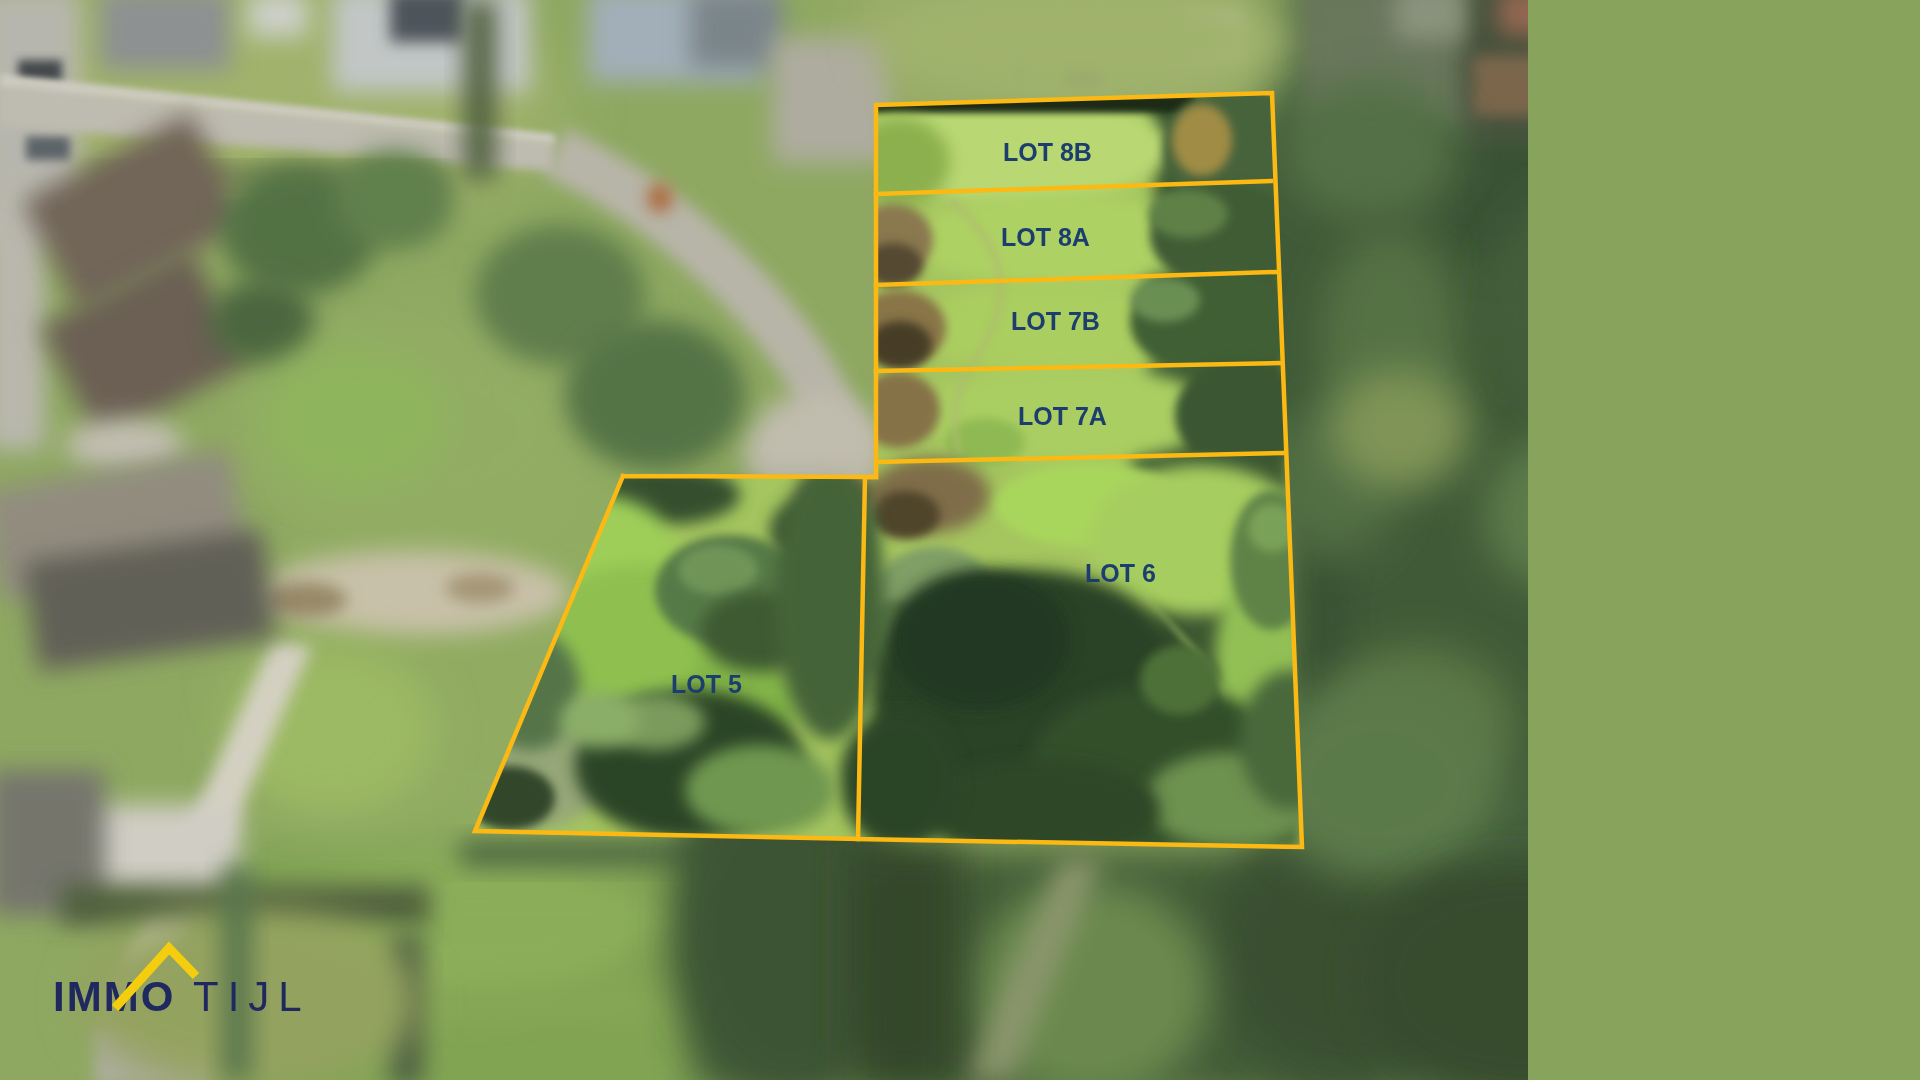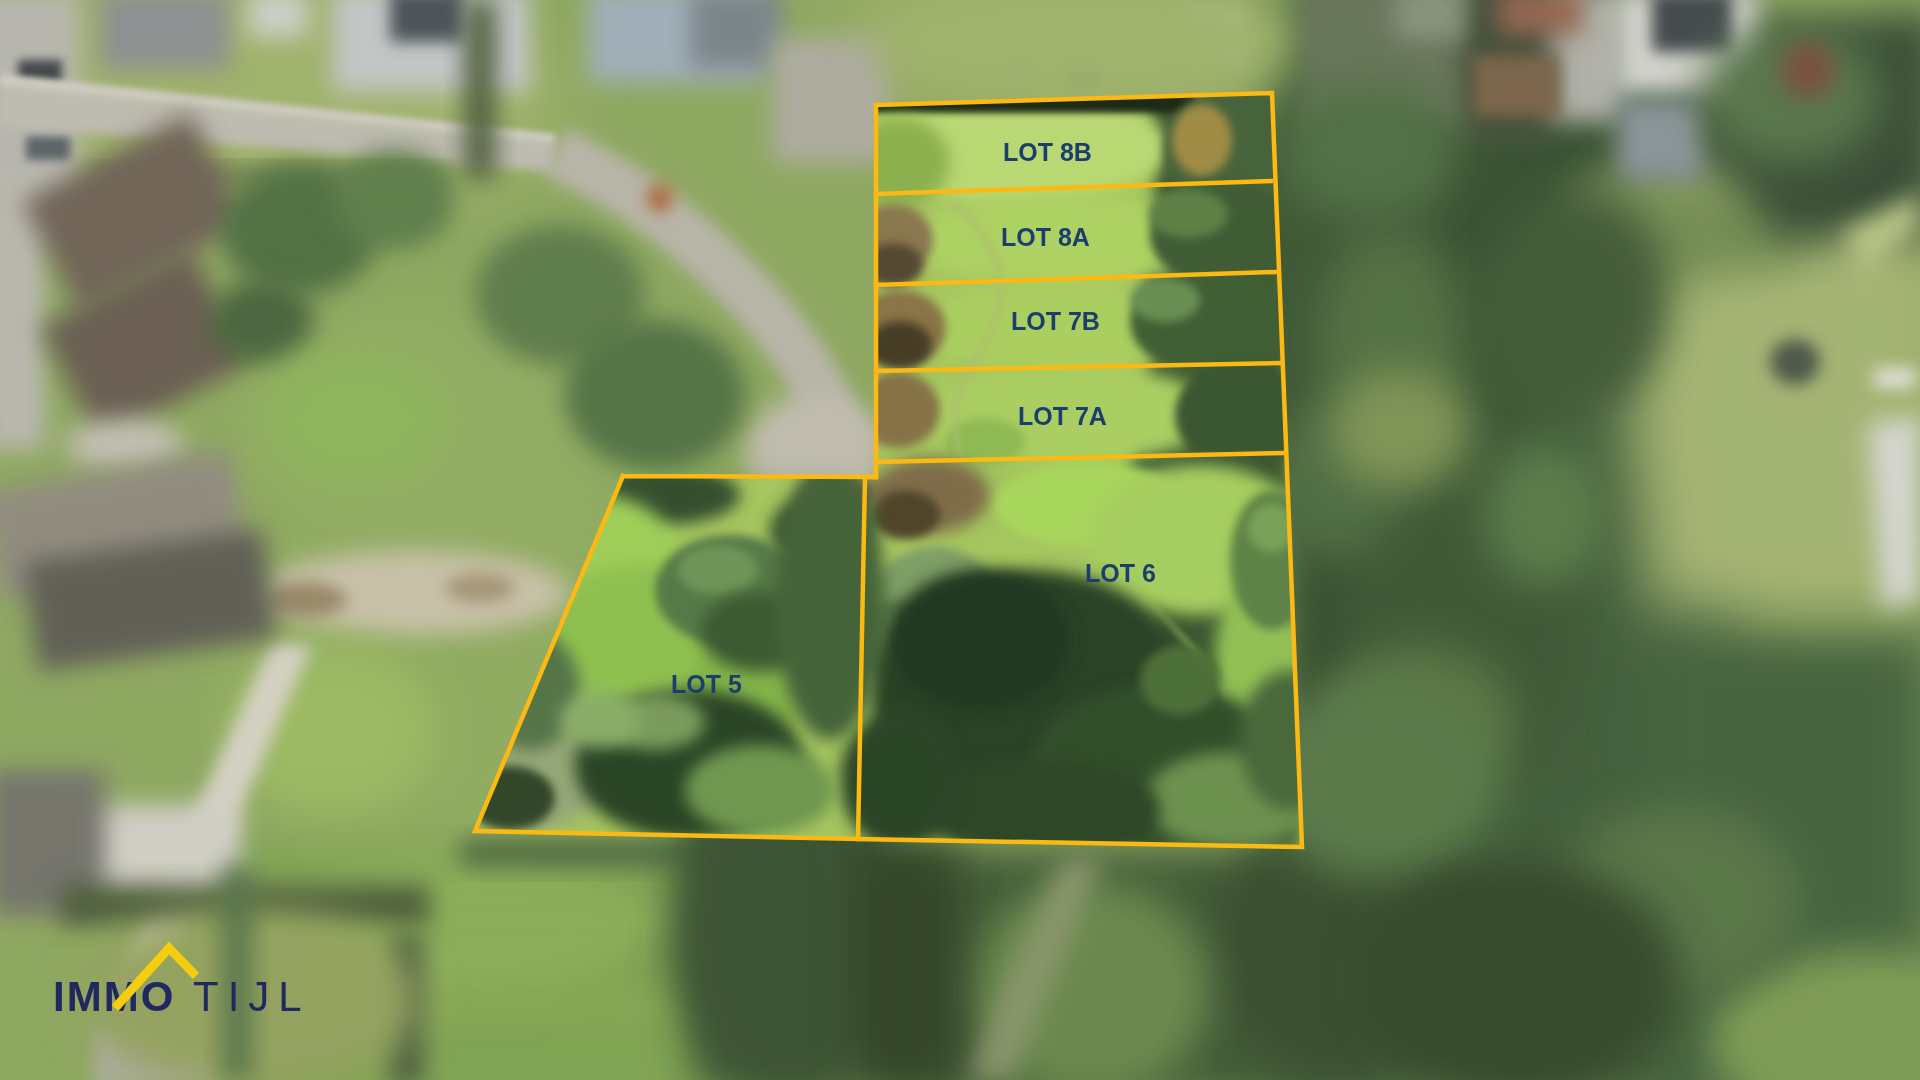--- a/index.html
+++ b/index.html
@@ -1,16 +1,16 @@
 <!DOCTYPE html>
 <html><head>
 <meta charset="utf-8">
 <style>
 html,body{margin:0;padding:0;background:#88a35c;}
-#stage{position:relative;width:1920px;height:1080px;overflow:hidden;font-family:"Liberation Sans",sans-serif;}
+#stage{position:relative;width:1528px;height:1080px;overflow:hidden;font-family:"Liberation Sans",sans-serif;}
 svg{display:block;}
 </style>
 </head>
 <body>
 <div id="stage">
 <svg width="1920" height="1080" viewBox="0 0 1920 1080">
 <defs>
 <filter id="b30" x="-60%" y="-60%" width="220%" height="220%">
           <feGaussianBlur stdDeviation="30"></feGaussianBlur>
         </filter>

